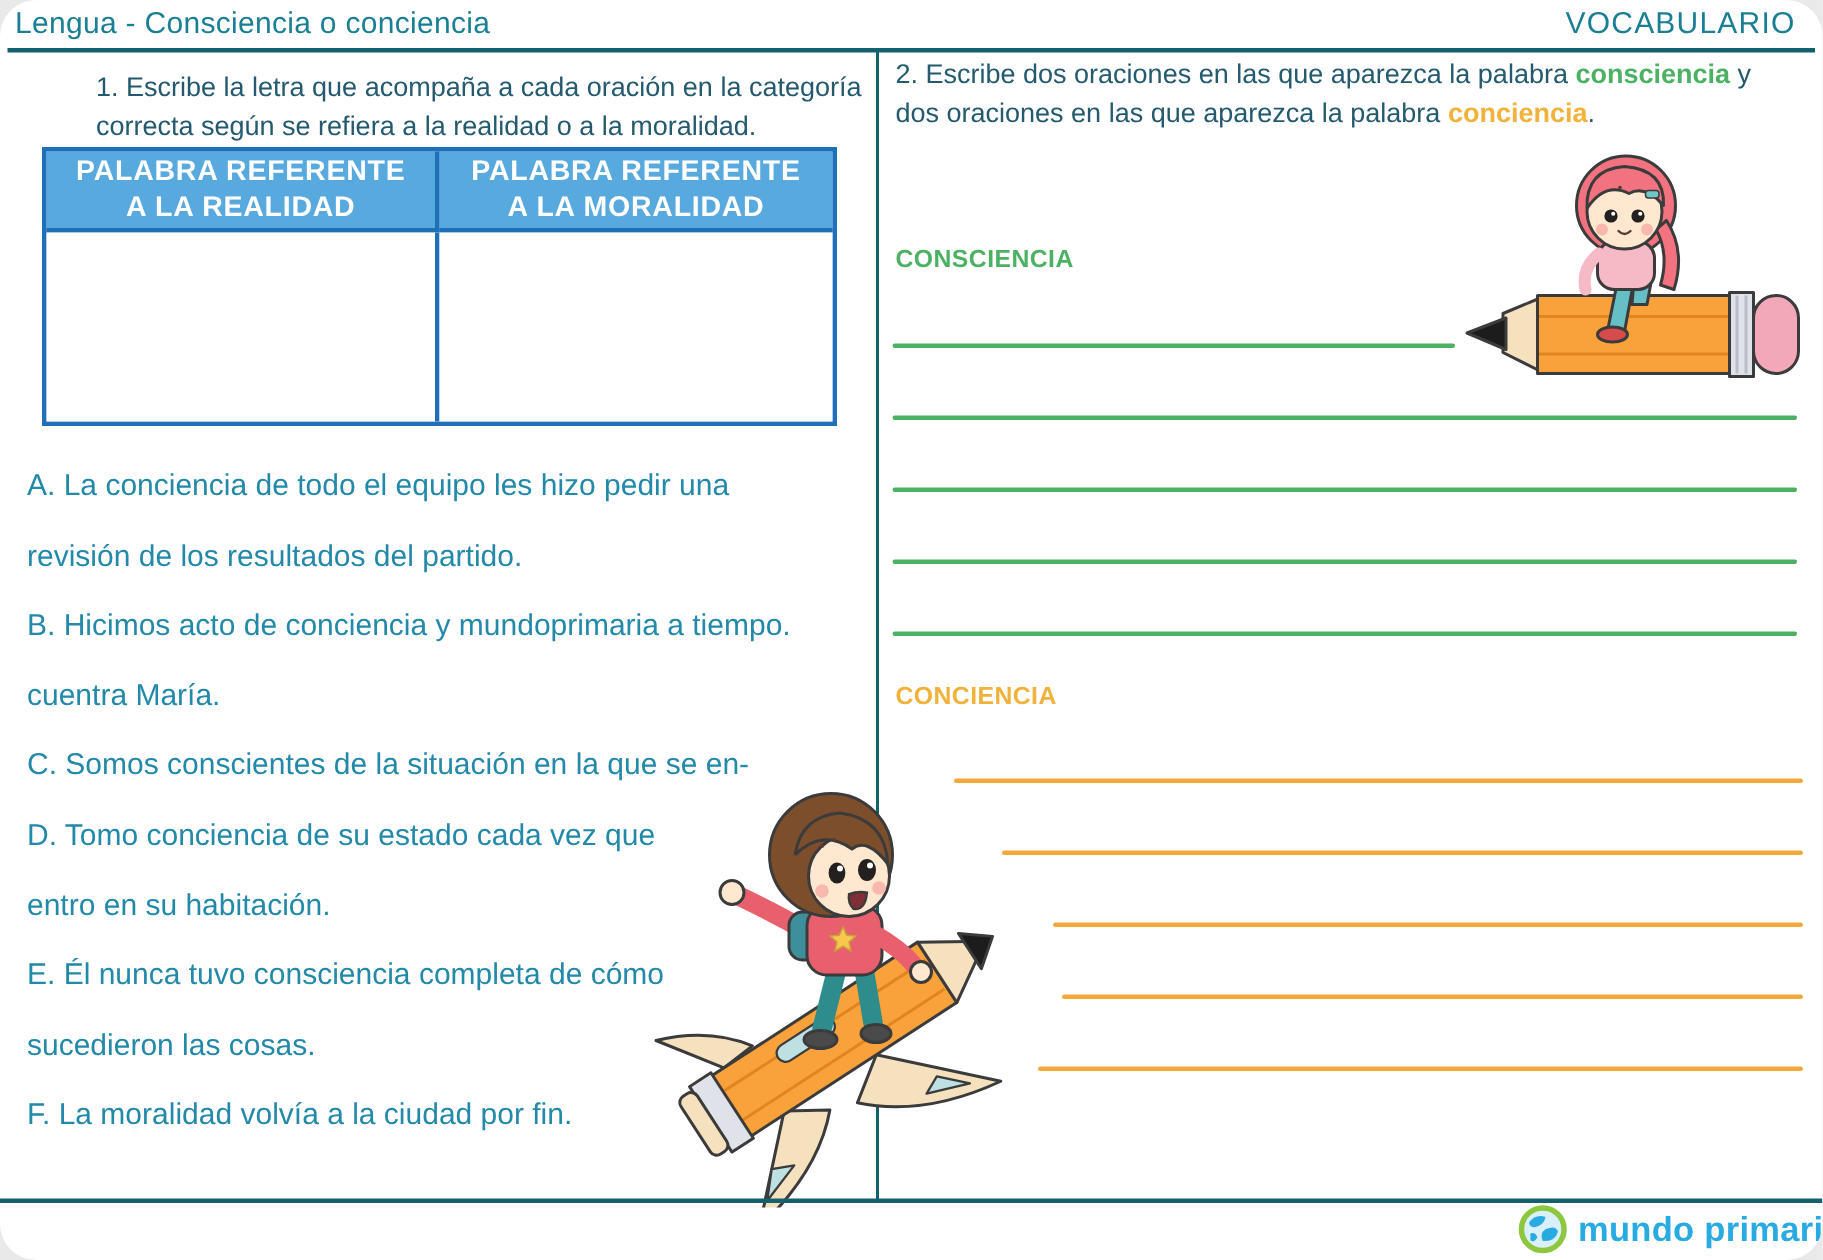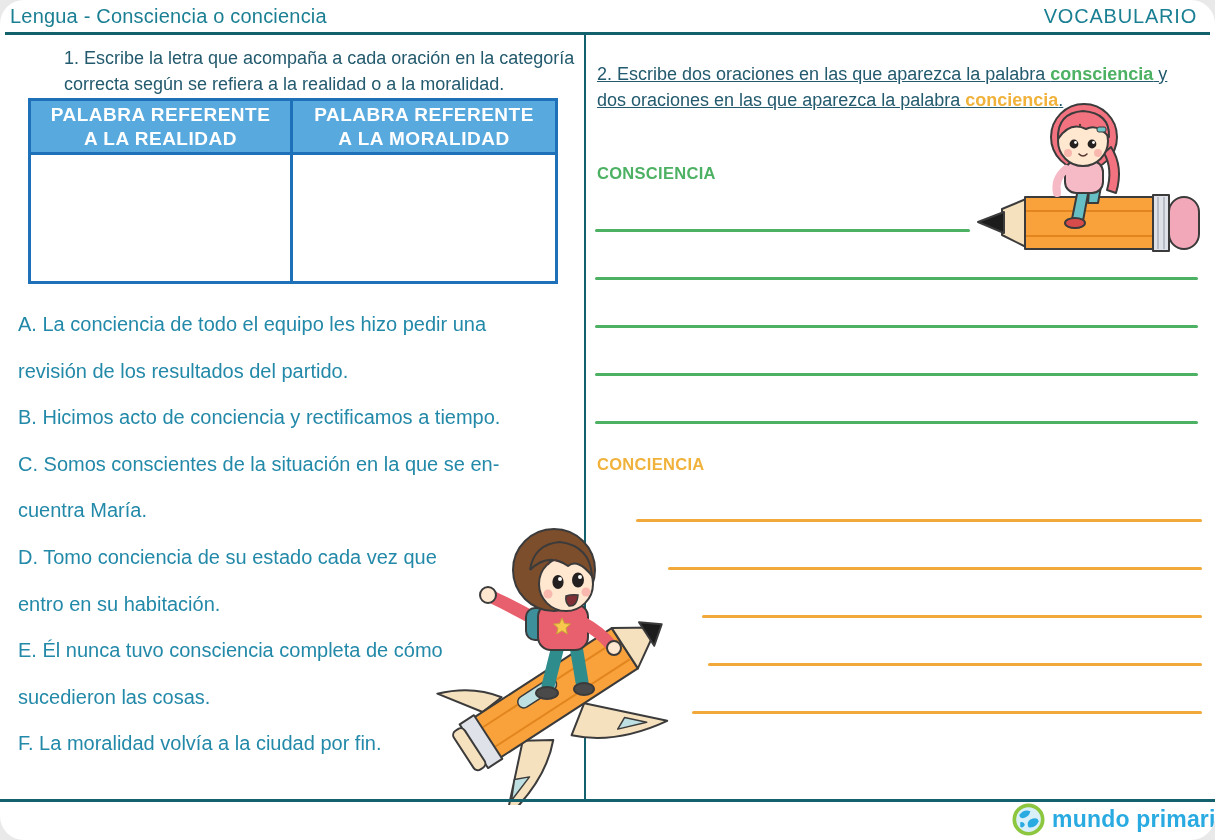--- a/index.html
+++ b/index.html
@@ -14,21 +14,21 @@
   
   .doc-title{left:10px;top:5px;font-size:20px;color:#1B7F93;letter-spacing:.2px;}
   .vocab-label{right:18px;top:5px;font-size:20px;color:#1B7F93;letter-spacing:.8px;}
   .rule-top{left:5px;top:32px;width:1205px;height:3px;background:#14616E;}
   .divider-v{left:584px;top:34px;width:2px;height:766px;background:#14616E;}
   .rule-bottom{left:0;top:799px;width:1215px;height:3px;background:#14616E;}
 
   
   .instr{font-size:18px;color:#235A6E;line-height:26px;}
   .instr1{left:20px;top:45px;width:572px;margin-left:44px;}
-  .instr2{left:597px;top:61px;width:612px;text-decoration:underline;}
+  .instr2{left:597px;top:36px;width:612px;}
   .word-green{color:#4DB163;font-weight:bold;}
   .word-orange{color:#F0B23B;font-weight:bold;}
 
   
   .cat-table{
     left:28px;top:98px;width:530px;height:186px;
     border:3px solid #1E70B8;box-sizing:border-box;
     display:grid;grid-template-columns:1fr 1fr;grid-template-rows:54px 1fr;
     background:#c4b5fd;
   }
@@ -84,23 +84,23 @@
       <div>PALABRA REFERENTE</div>
       <div>A LA MORALIDAD</div>
     </div>
     <div class="cat-td first"></div>
     <div class="cat-td"></div>
   </div>
 
   <div class="abs sentences">
     <div class="sentence-line">A. La conciencia de todo el equipo les hizo pedir una</div>
     <div class="sentence-line">revisión de los resultados del partido.</div>
-    <div class="sentence-line">B. Hicimos acto de conciencia y rectificamos a tiempo.</div>
+    <div class="sentence-line">B. Hicimos acto de conciencia y mundoprimaria a tiempo.</div>
+    <div class="sentence-line">cuentra María.</div>
     <div class="sentence-line">C. Somos conscientes de la situación en la que se en-</div>
-    <div class="sentence-line">cuentra María.</div>
     <div class="sentence-line">D. Tomo conciencia de su estado cada vez que</div>
     <div class="sentence-line">entro en su habitación.</div>
     <div class="sentence-line">E. Él nunca tuvo consciencia completa de cómo</div>
     <div class="sentence-line">sucedieron las cosas.</div>
     <div class="sentence-line">F. La moralidad volvía a la ciudad por fin.</div>
   </div>
 
   <div class="abs instr instr2">
     <div class="nowrap"><span>2. Escribe dos oraciones en las que aparezca la palabra </span><span class="word-green">consciencia</span><span> y</span></div>
     <div class="nowrap"><span>dos oraciones en las que aparezca la palabra </span><span class="word-orange">conciencia</span><span>.</span></div>

